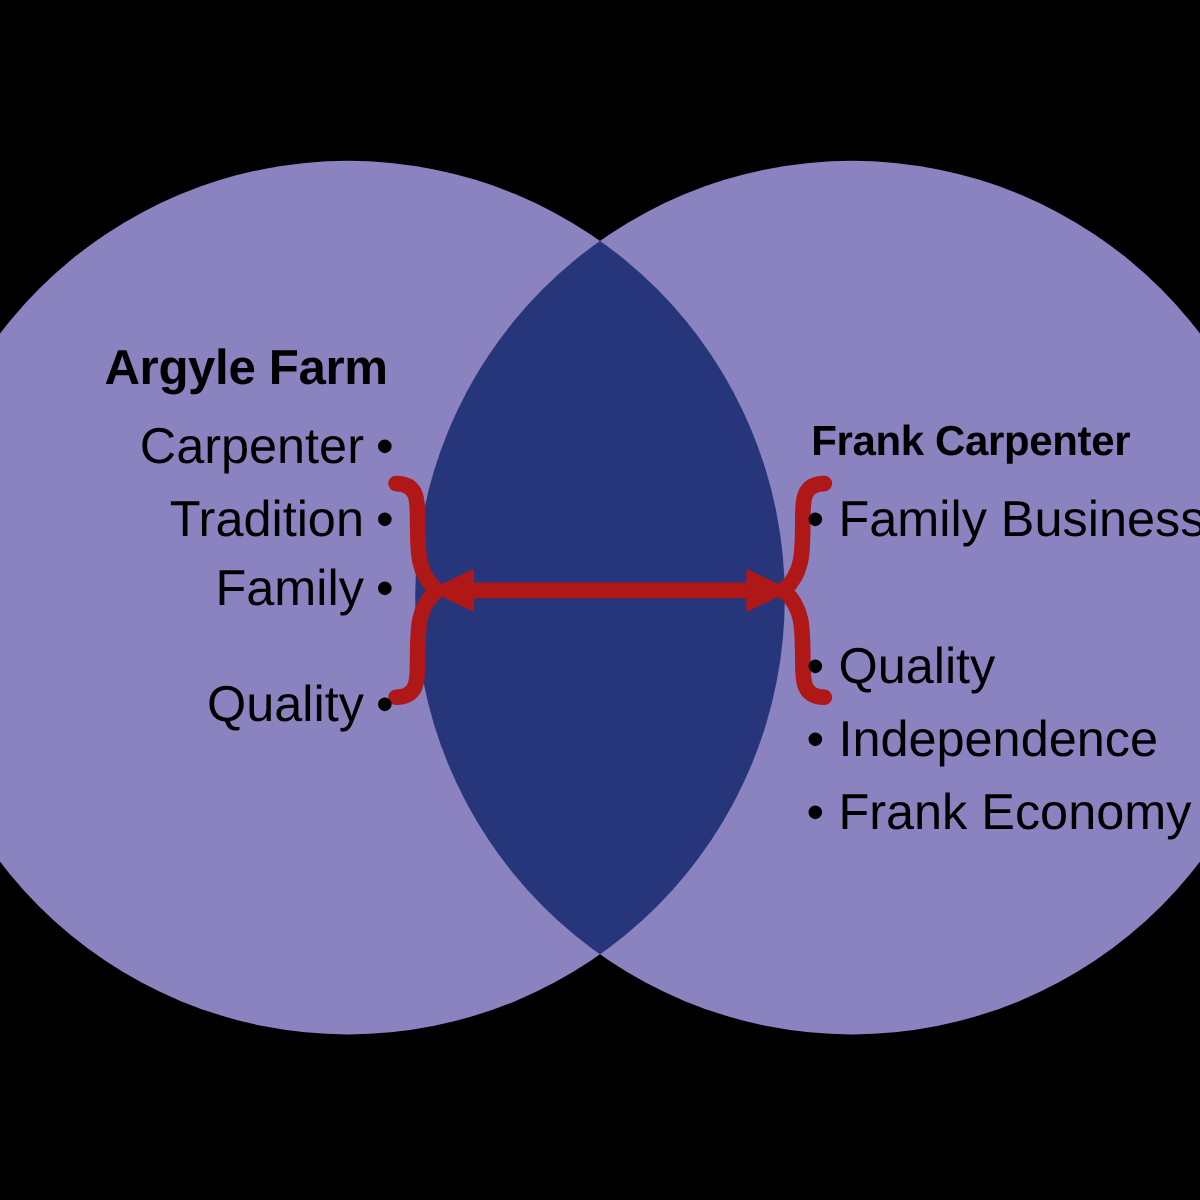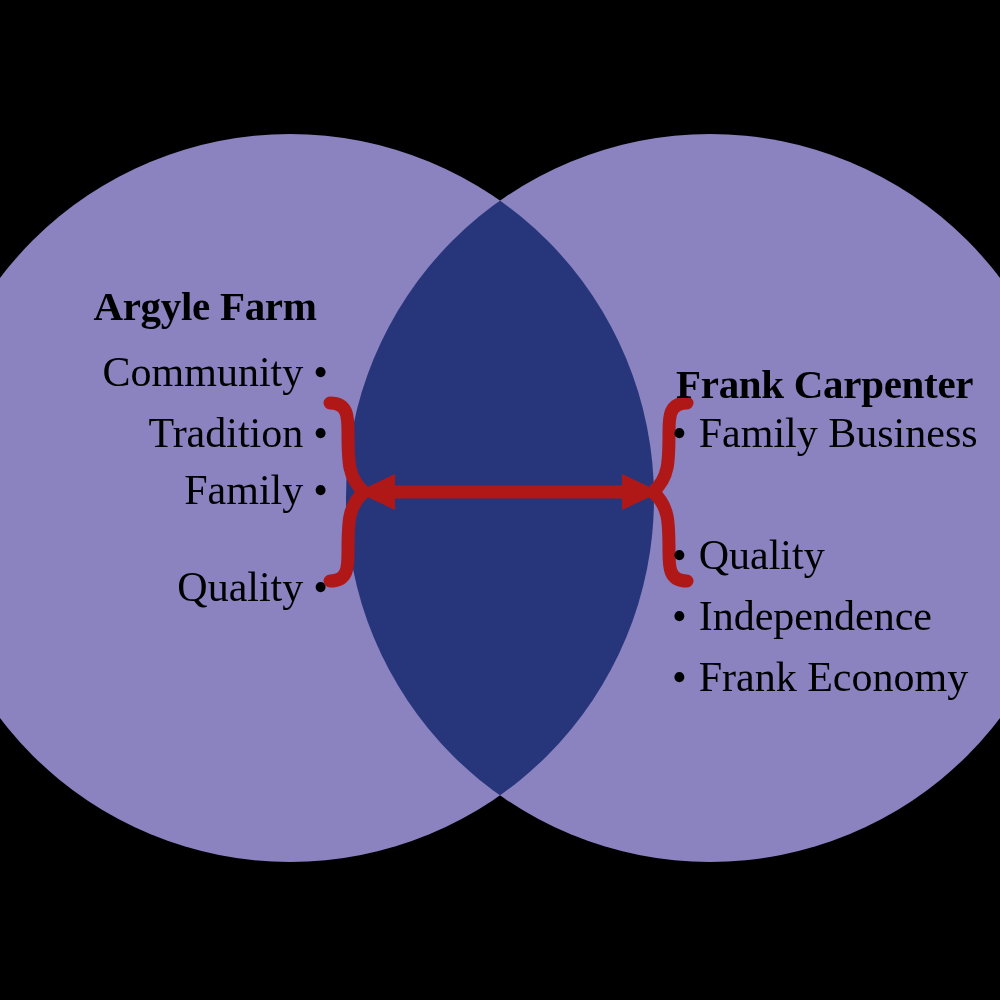--- a/index.html
+++ b/index.html
@@ -6,21 +6,21 @@
     margin: 0;
     padding: 0;
     background: #000000;
   }
   #stage {
     position: relative;
     width: 1000px;
     height: 1000px;
     background: #000000;
     overflow: hidden;
-    font-family: Liberation Serif, serif;
+    font-family: Liberation Sans, sans-serif;
   }
   #venn-svg {
     position: absolute;
     left: 0;
     top: 0;
     width: 1000px;
     height: 1000px;
   }
   .txt-layer {
     position: absolute;
@@ -61,22 +61,22 @@
     font-size: 42px;
   }
   .left-item .bullet-after {
     display: inline-block;
     margin-left: 10px;
   }
 
   
   .right-heading {
     left: 676px;
-    top: 364px;
-    font-size: 41px;
+    top: 350px;
+    font-size: 35px;
     letter-spacing: -0.3px;
   }
   .right-item {
     left: 672px;
     text-align: left;
     font-size: 42px;
   }
   .right-item .bullet-before {
     display: inline-block;
     margin-right: 12px;
@@ -119,21 +119,21 @@
     <polygon points="357,492 395,474 395,510" fill="#B01818"></polygon>
 
     <polygon points="660,492 622,474 622,510" fill="#B01818"></polygon>
   </svg>
 
   <div class="txt-layer">
 
     <div class="heading left-heading">Argyle Farm</div>
 
     <div class="item left-item" style="top:351px;">
-      <span>Community</span><span class="bullet-after">•</span>
+      <span>Carpenter</span><span class="bullet-after">•</span>
     </div>
     <div class="item left-item" style="top:412px;">
       <span>Tradition</span><span class="bullet-after">•</span>
     </div>
     <div class="item left-item" style="top:469px;">
       <span>Family</span><span class="bullet-after">•</span>
     </div>
     <div class="item left-item" style="top:534px;margin-top:32px;">
       <span>Quality</span><span class="bullet-after">•</span>
     </div>

